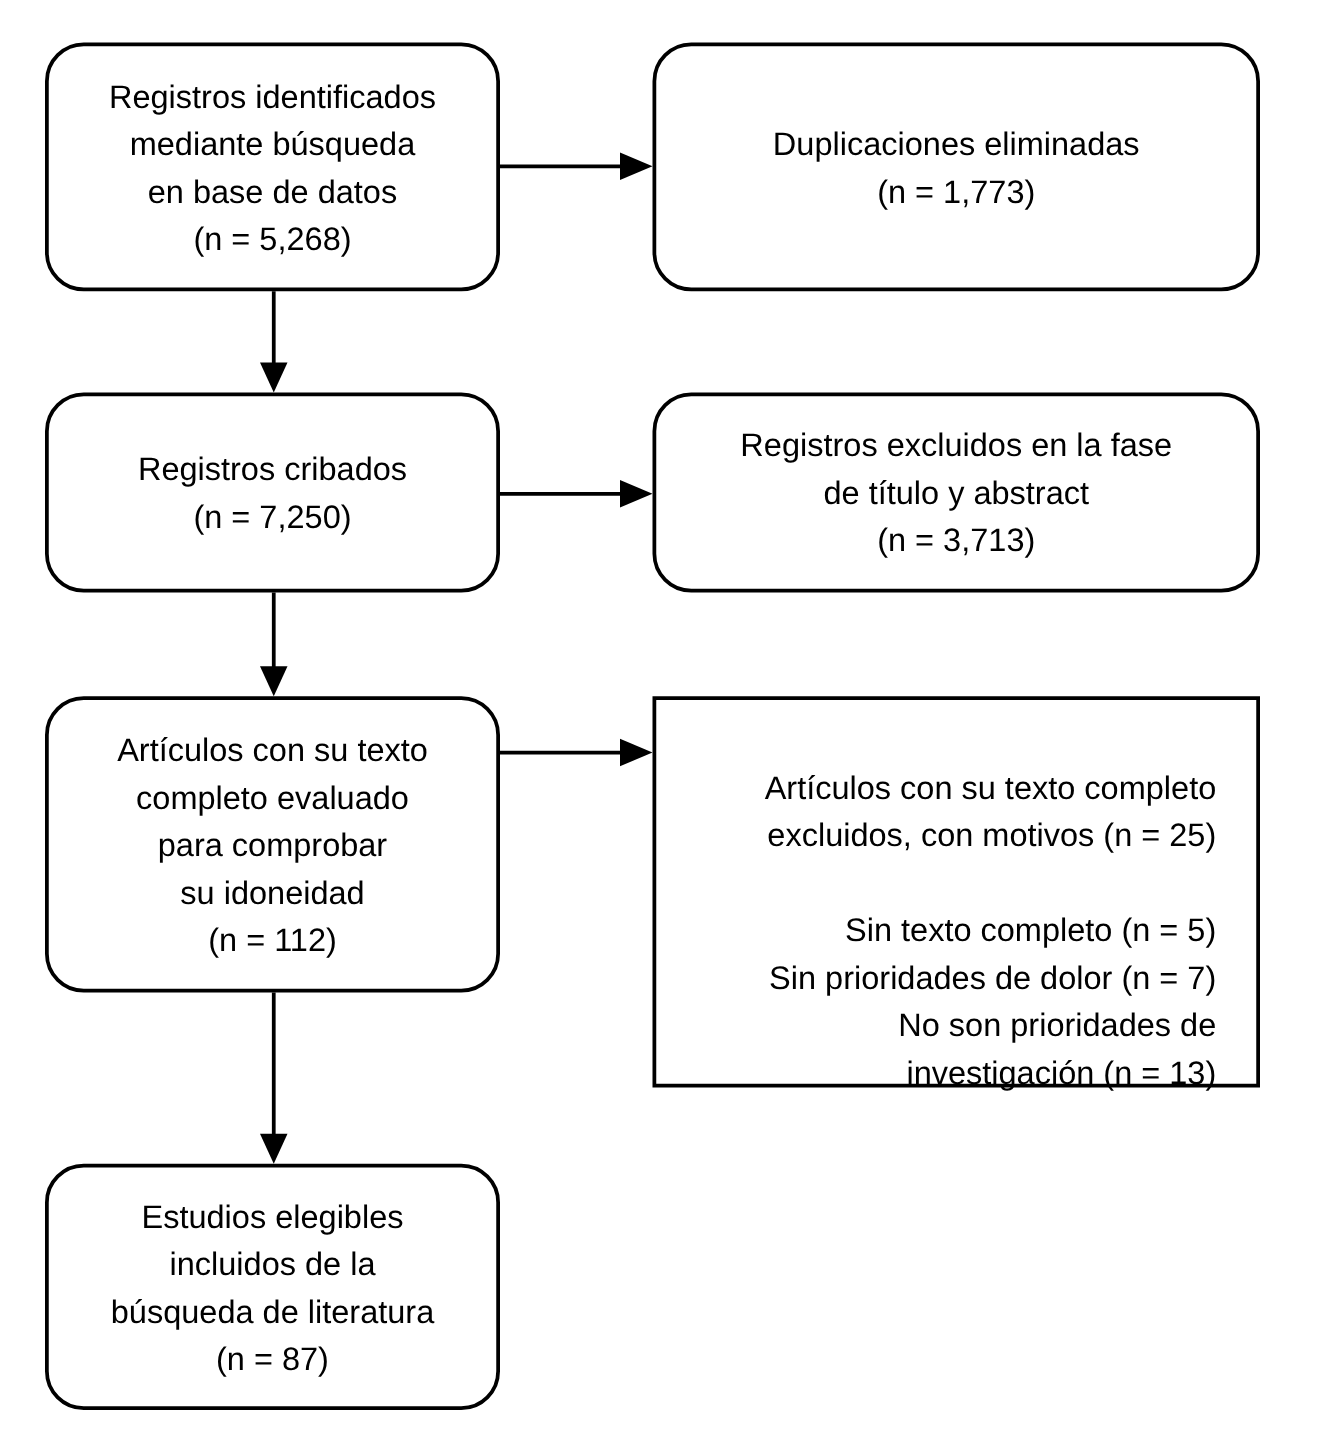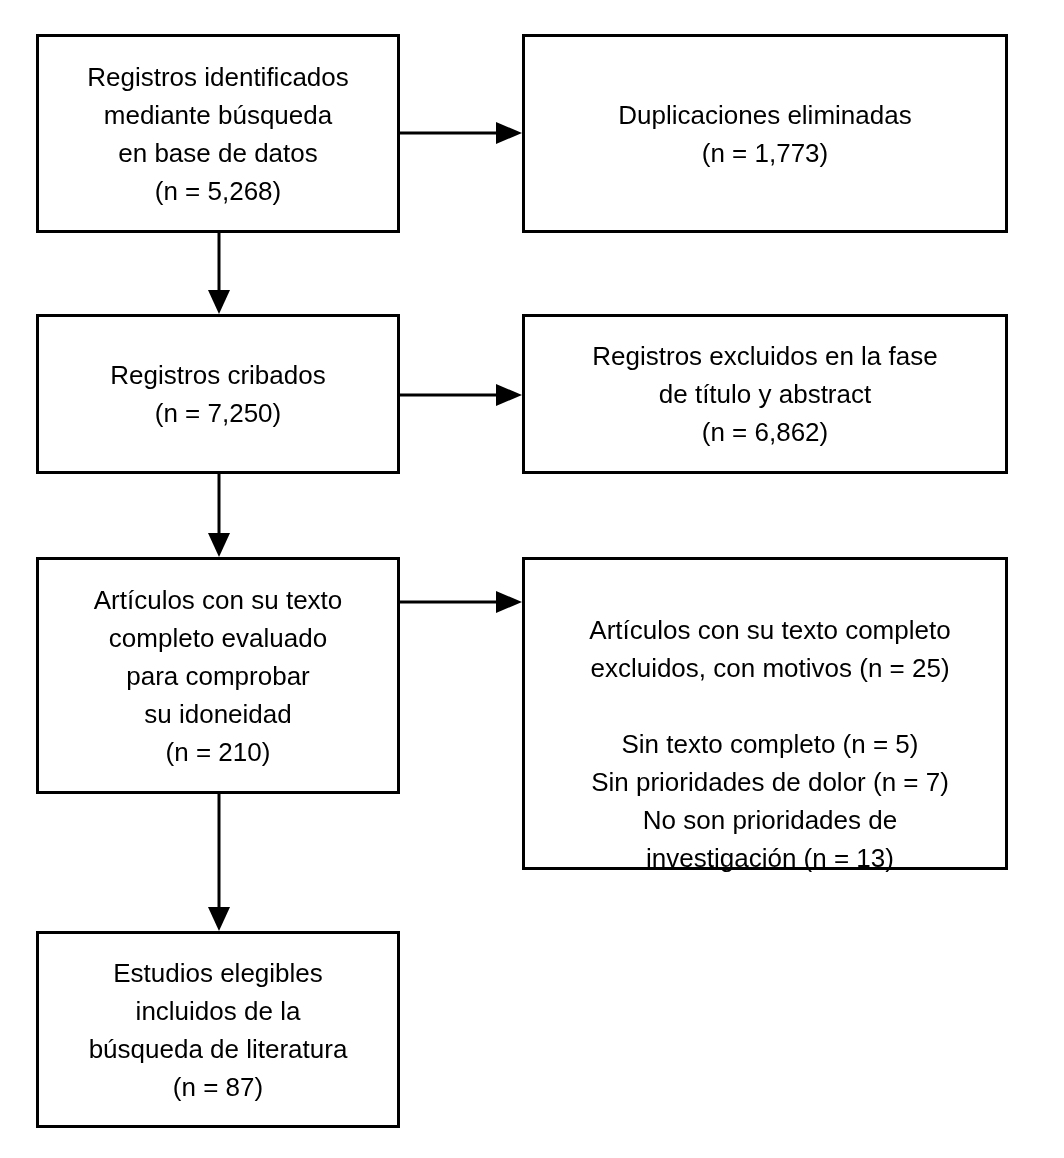--- a/index.html
+++ b/index.html
@@ -29,24 +29,25 @@
     background: #ffffff;
     font-size: 26px;
     line-height: 38px;
     white-space: pre-line;
   }
   .box.centered {
     display: flex;
     align-items: center;
     justify-content: center;
     text-align: center;
+    border-radius: 31px;
   }
   .box.lefttext {
-    text-align: center;
-    padding: 13px 18px 0 28px;
+    text-align: right;
+    padding: 13px 32px 0 28px;
   }
   
   .col-left  { left: 36px;  width: 364px; }
   .col-right { left: 522px; width: 486px; }
   .row1 { top: 34px;  height: 199px; }
   .row2 { top: 314px; height: 160px; }
   .row3l { top: 557px; height: 237px; }
   .row3r { top: 557px; height: 313px; }
   .row4 { top: 931px; height: 197px; }
 </style>
@@ -101,29 +102,29 @@
   </div>
 
   <div class="box centered col-left row2">
     <div>Registros cribados
 (n = 7,250)</div>
   </div>
 
   <div class="box centered col-right row2">
     <div>Registros excluidos en la fase
 de título y abstract
-(n = 6,862)</div>
+(n = 3,713)</div>
   </div>
 
   <div class="box centered col-left row3l">
     <div>Artículos con su texto
 completo evaluado
 para comprobar
 su idoneidad
-(n = 210)</div>
+(n = 112)</div>
   </div>
 
   <div class="box lefttext col-right row3r">
     <div>Artículos con su texto completo
 excluidos, con motivos (n = 25)
 
 Sin texto completo (n = 5)
 Sin prioridades de dolor (n = 7)
 No son prioridades de
 investigación (n = 13)</div>

